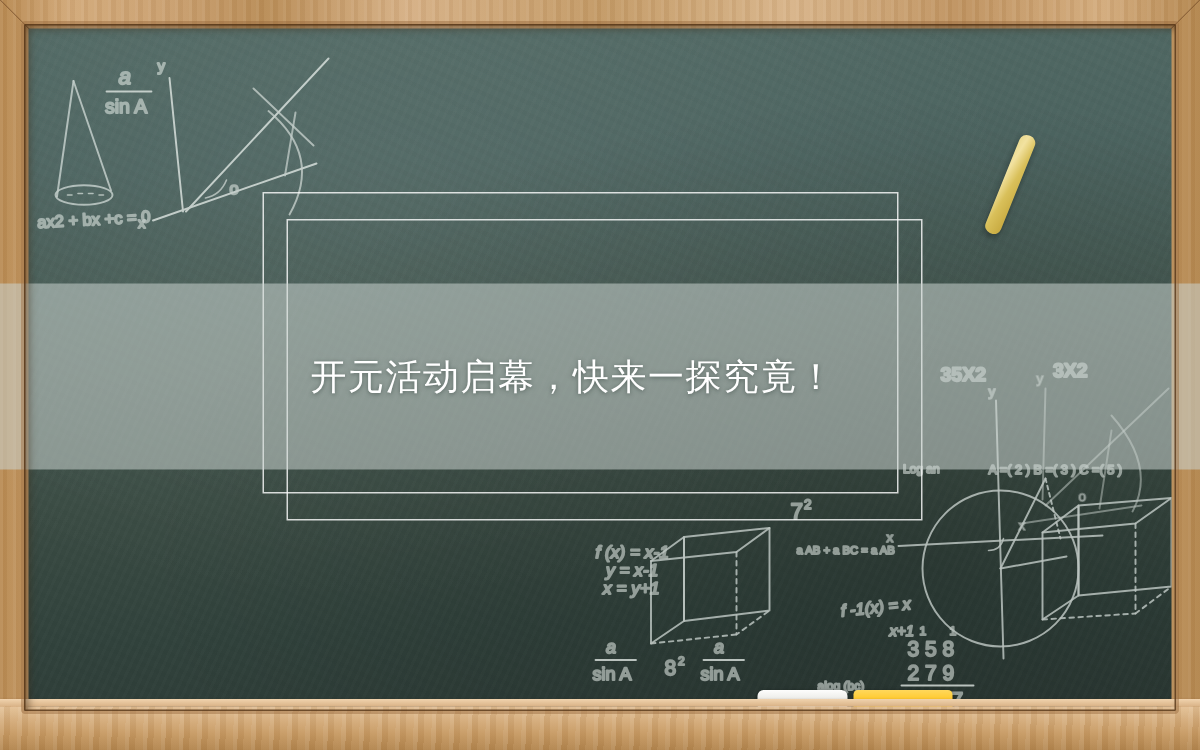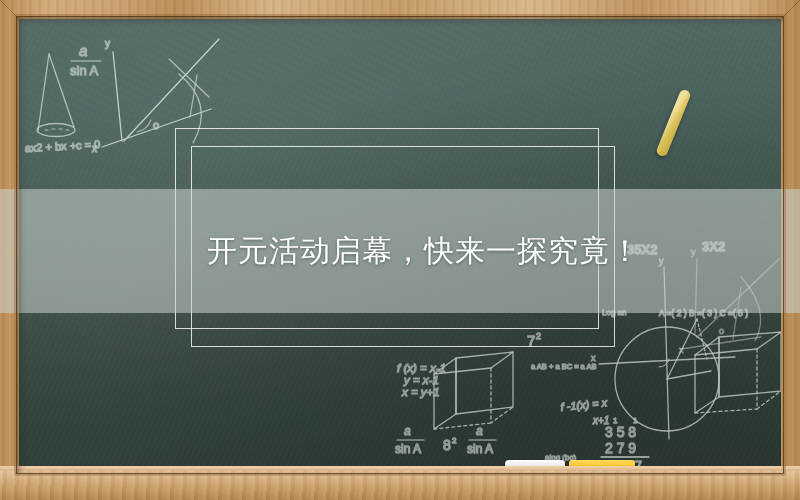--- a/index.html
+++ b/index.html
@@ -73,21 +73,21 @@
   
   .band{
     position:absolute;left:0;top:189px;width:800px;height:124px;
     background:rgba(203,212,208,.55);
     backdrop-filter:blur(.5px);
   }
   .band-title{
     position:absolute;left:0;top:189px;width:800px;height:124px;
     display:flex;align-items:center;
     padding-left:207px;box-sizing:border-box;
-    color:#ffffff;font-size:30px;letter-spacing:1px;
+    color:#ffffff;font-size:24px;letter-spacing:1px;
     text-shadow:0 1px 3px rgba(40,55,50,.55);
     white-space:nowrap;
   }
 
   
   .chalk-stick{
     position:absolute;border-radius:4px;
   }
   .chalk-top{
     left:668px;top:88px;width:11px;height:70px;

